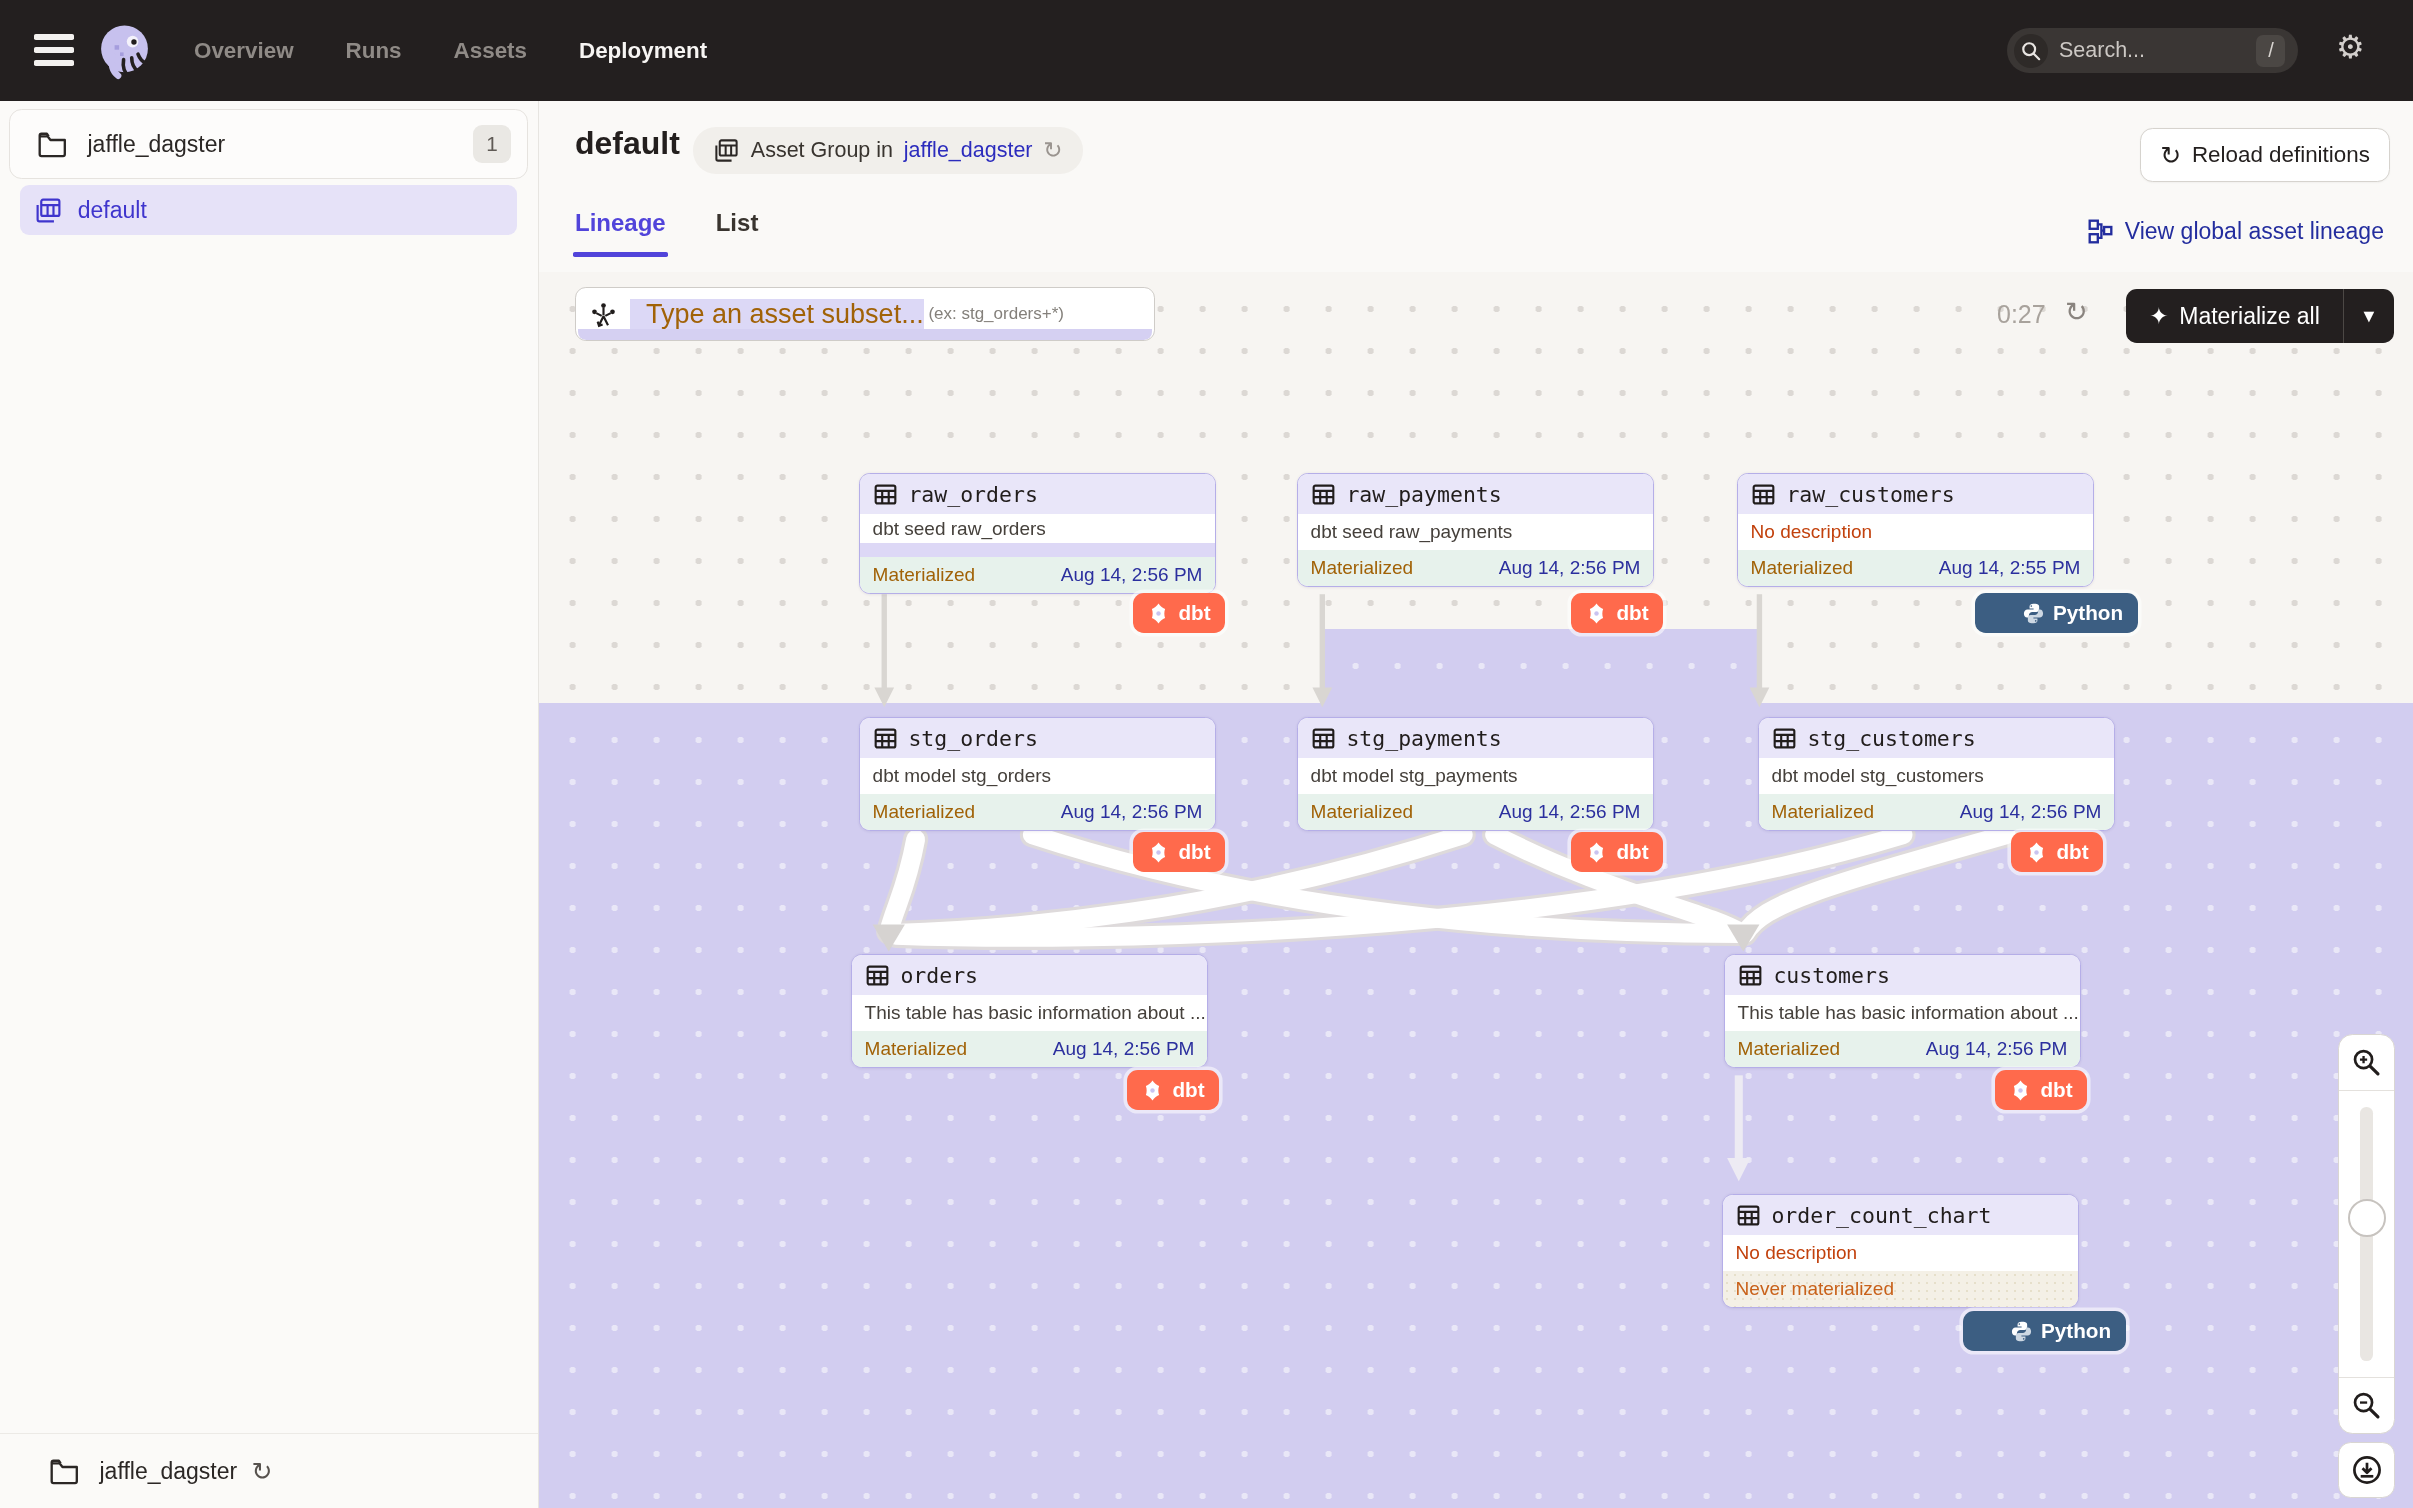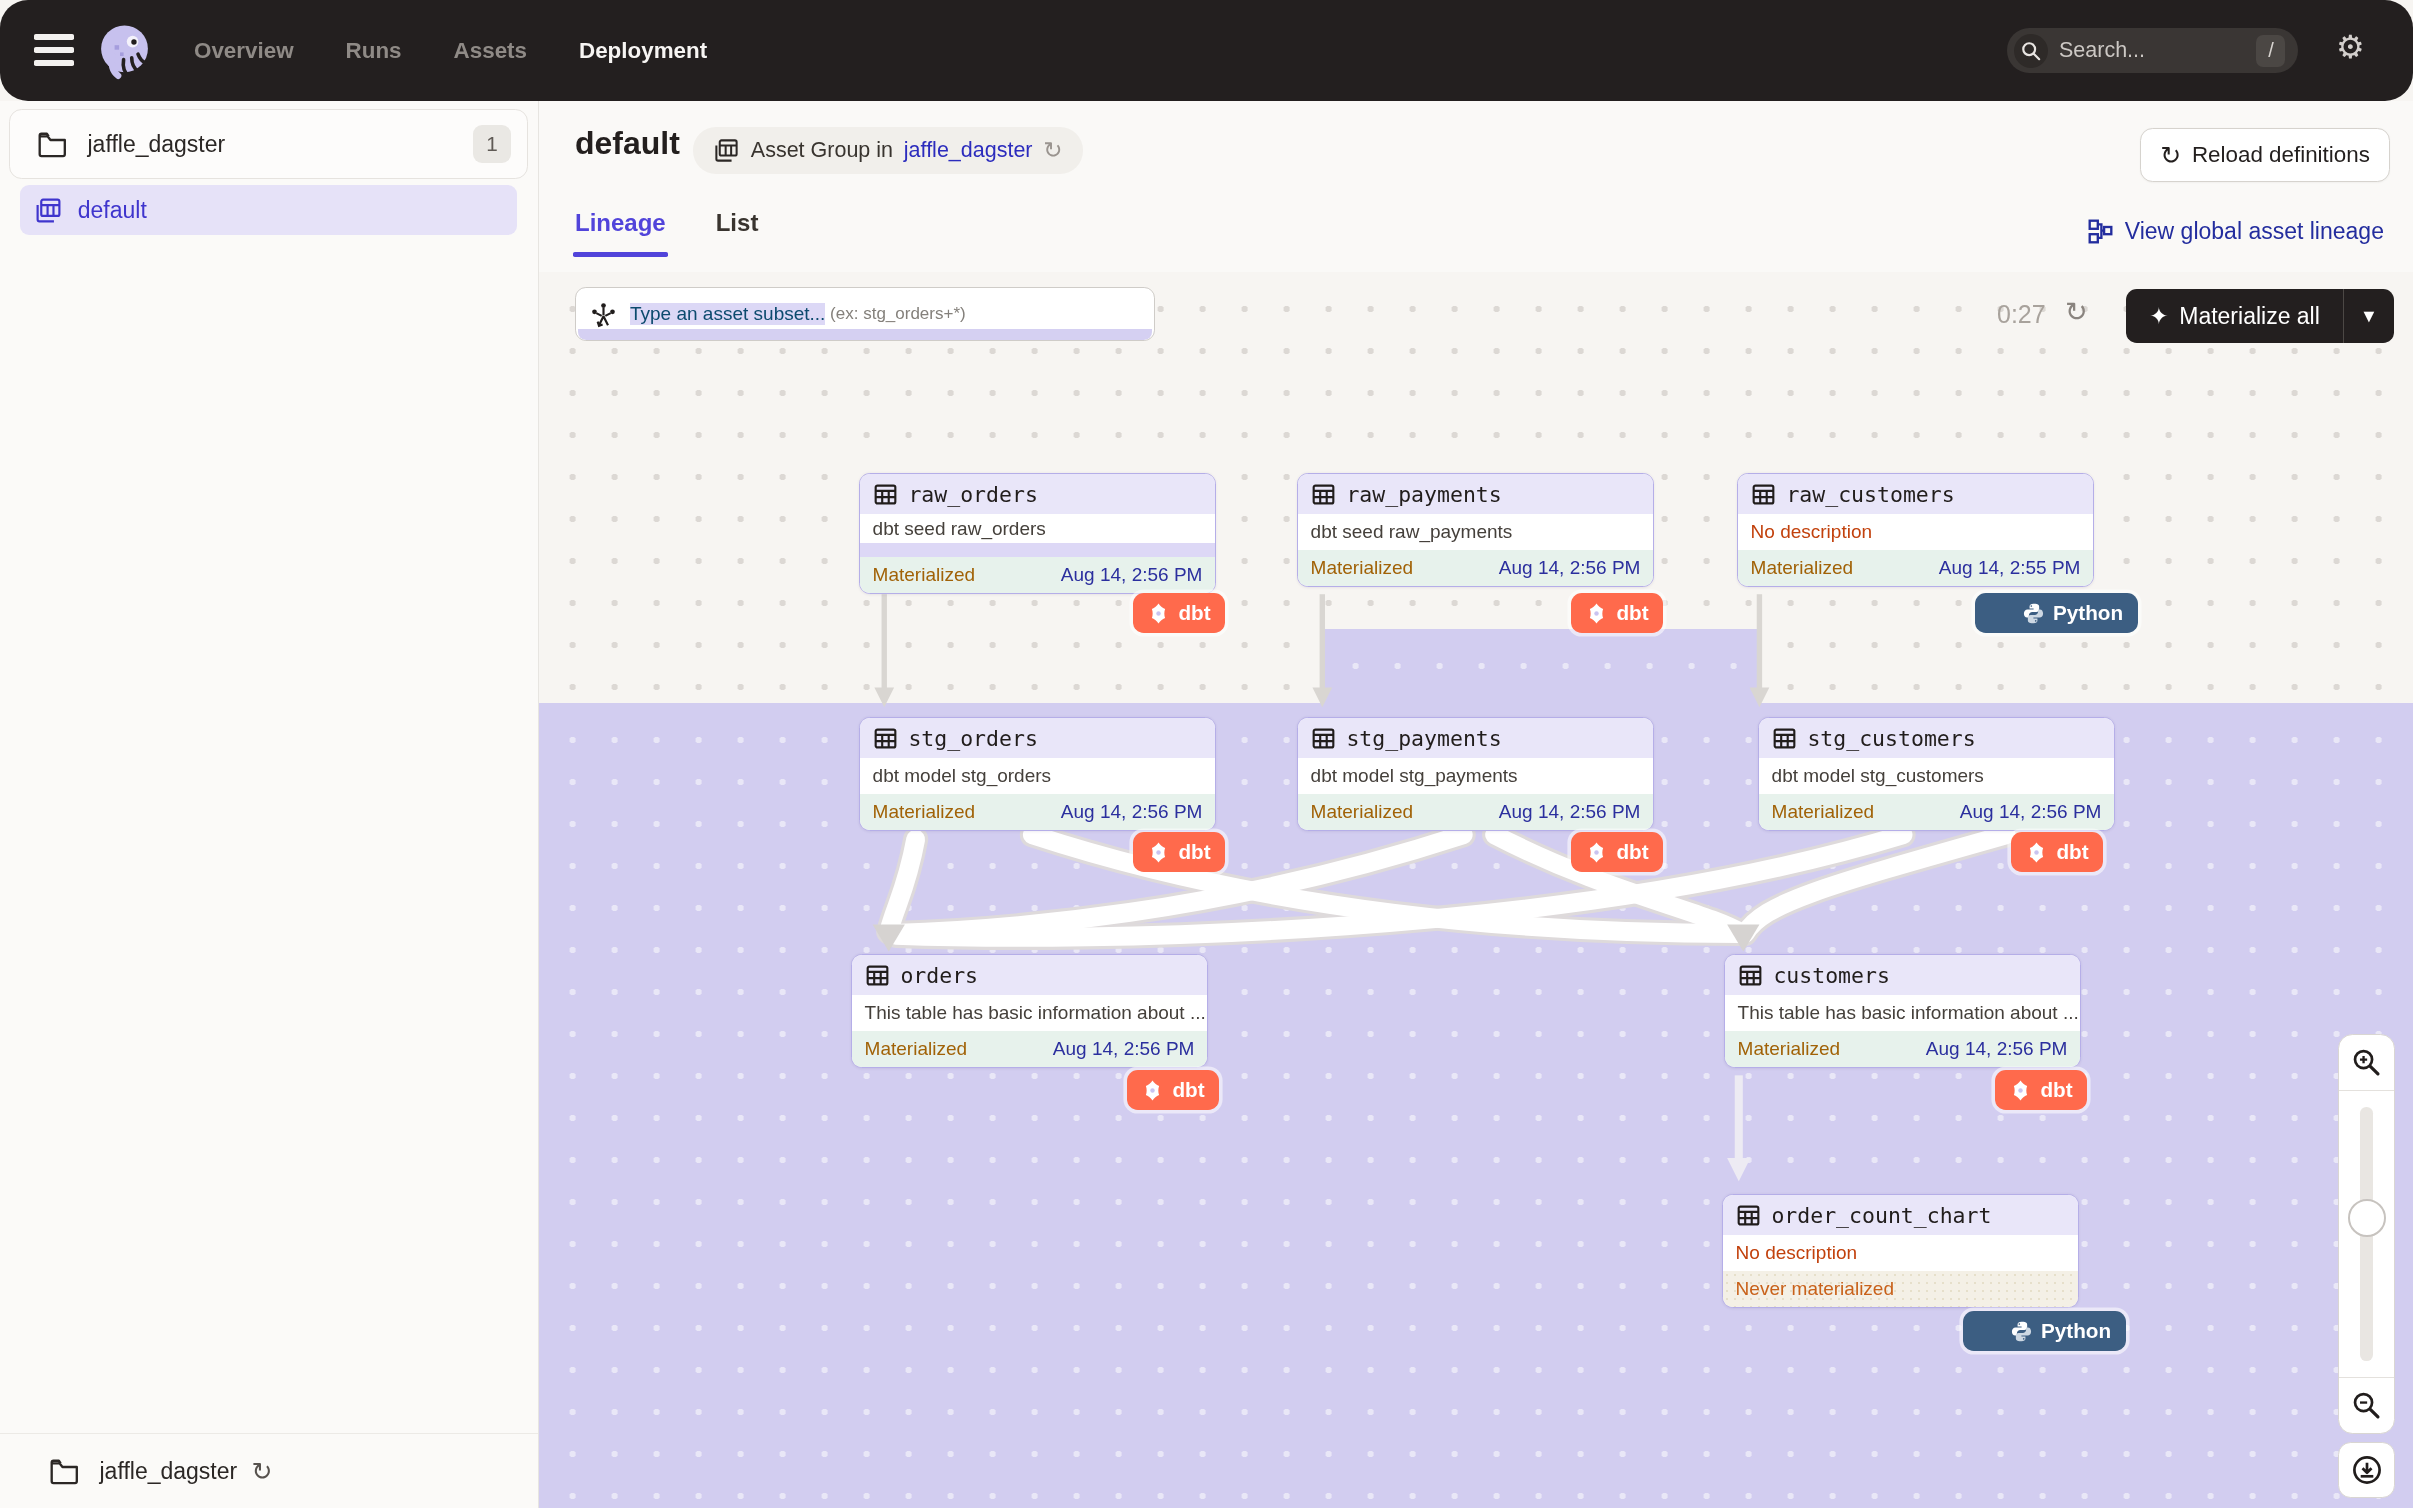--- a/index.html
+++ b/index.html
@@ -1,19 +1,19 @@
 <!DOCTYPE html>
 <html style="font-size:14.4px"><head>
 <meta charset="utf-8">
 <style>
   * { margin:0; padding:0; box-sizing:border-box; }
   html,body { width:2413px; height:1508px; font-family:"Liberation Sans", sans-serif; background:#f7f5f2; overflow:hidden; }
 
   
-  .topnav { position:absolute; left:0; top:0; width:2413px; height:101px; background:#231f1f; display:flex; align-items:center;border-radius:28px; }
+  .topnav { position:absolute; left:0; top:0; width:2413px; height:101px; background:#231f1f; display:flex; align-items:center; }
   .hamburger { position:absolute; left:34px; top:34px; width:40px; height:32px; display:flex; flex-direction:column; justify-content:space-between; cursor:pointer; }
   .hamburger span { display:block; height:6.3px; background:#f3f1ef; border-radius:1.8px; }
   .logo { position:absolute; left:93px; top:20px; width:63px; height:63px; }
   .navitems { position:absolute; left:194px; top:0; height:101px; display:flex; align-items:center; gap:52px; }
   .navitem { font-size:22.4px; font-weight:600; color:#8f8a86; cursor:pointer; }
   .navitem.active { color:#f7f5f3; }
   .searchpill { position:absolute; left:2007px; top:28px; width:291px; height:45px; background:#3a3634; border-radius:22.4px; display:flex; align-items:center; padding:0 12.6px 0 7.2px; cursor:text; }
   .searchpill .sicon { width:34px; height:34px; border-radius:50%; background:#2e2a28; display:flex; align-items:center; justify-content:center; margin-right:10.8px; }
   .searchpill .ph { flex:1; color:#ccc8c4; font-size:21.5px; }
   .slashkey { width:29px; height:32px; background:#4b4744; border-radius:7.2px; color:#d8d4d0; font-size:20px; display:flex; align-items:center; justify-content:center; }
@@ -46,21 +46,21 @@
 
   
   .canvas { position:absolute; left:539px; top:272px; width:1875px; height:1236px; background-color:#f7f5f2;
             background-image:radial-gradient(#dcd8d4 3.1px, transparent 3.1px); background-size:42px 42px; background-position:12.6px 16px; }
   .lav { position:absolute; background-color:#d2cdf0; background-image:radial-gradient(#e9e7f7 3.1px, transparent 3.1px); background-size:42px 42px; background-position:12.6px 16px; }
   .edges { position:absolute; left:0; top:0; width:2413px; height:1508px; pointer-events:none; }
 
   
   .filterbar { position:absolute; left:575px; top:287px; width:580px; height:54px; background:#ffffff; border:1.8px solid #cfccc8; border-radius:10.8px; display:flex; align-items:center; padding:0 14.4px; overflow:hidden; cursor:text; }
   .filterbar .strip { position:absolute; left:1.8px; right:1.8px; bottom:0; height:10.8px; background:#d5d0f2; border-radius:0 0 8px 8px; }
-  .filterbar .ph1 { font-size:19px; color:#0c4a6e; background:#dcd8f6; margin-left:12.6px; white-space:pre; }
+  .filterbar .ph1 { font-size:27px; color:#a16207; background:#dcd8f6; margin-left:12.6px; white-space:pre;padding-left:16px; }
   .filterbar .ph2 { font-size:17px; color:#84807b; white-space:pre; }
   .timer { position:absolute; left:1997px; top:300px; font-size:25px; color:#a8a29c; }
   .timerrefresh { position:absolute; left:2065px; top:296px; font-size:27px; color:#8a847f; cursor:pointer; }
   .matbtn { position:absolute; left:2126px; top:289px; width:268px; height:54px; background:#231f1f; border-radius:10.8px; display:flex; align-items:stretch; color:#fff; cursor:pointer; }
   .matbtn .main { flex:1; display:flex; align-items:center; justify-content:center; gap:10.8px; font-size:23px; border-right:0.9px solid #4c4845; }
   .matbtn .spark { font-size:23px; }
   .matbtn .caret { width:50px; display:flex; align-items:center; justify-content:center; font-size:18px; }
 
   
   .node { position:absolute; width:357px; background:#fff; border:1.8px solid #b5aee8; border-radius:10.8px; overflow:hidden; box-shadow:0 0.9px 2.7px rgba(40,30,90,.08); cursor:pointer; }

